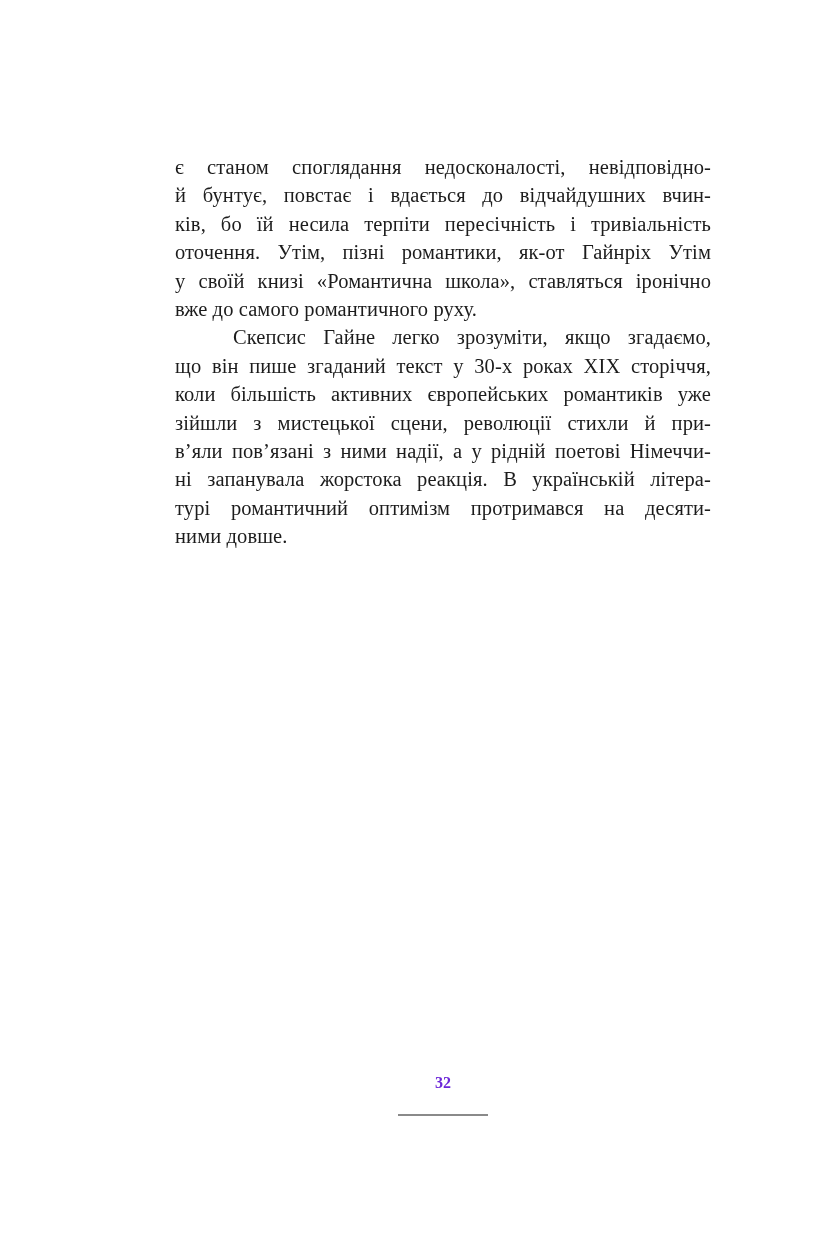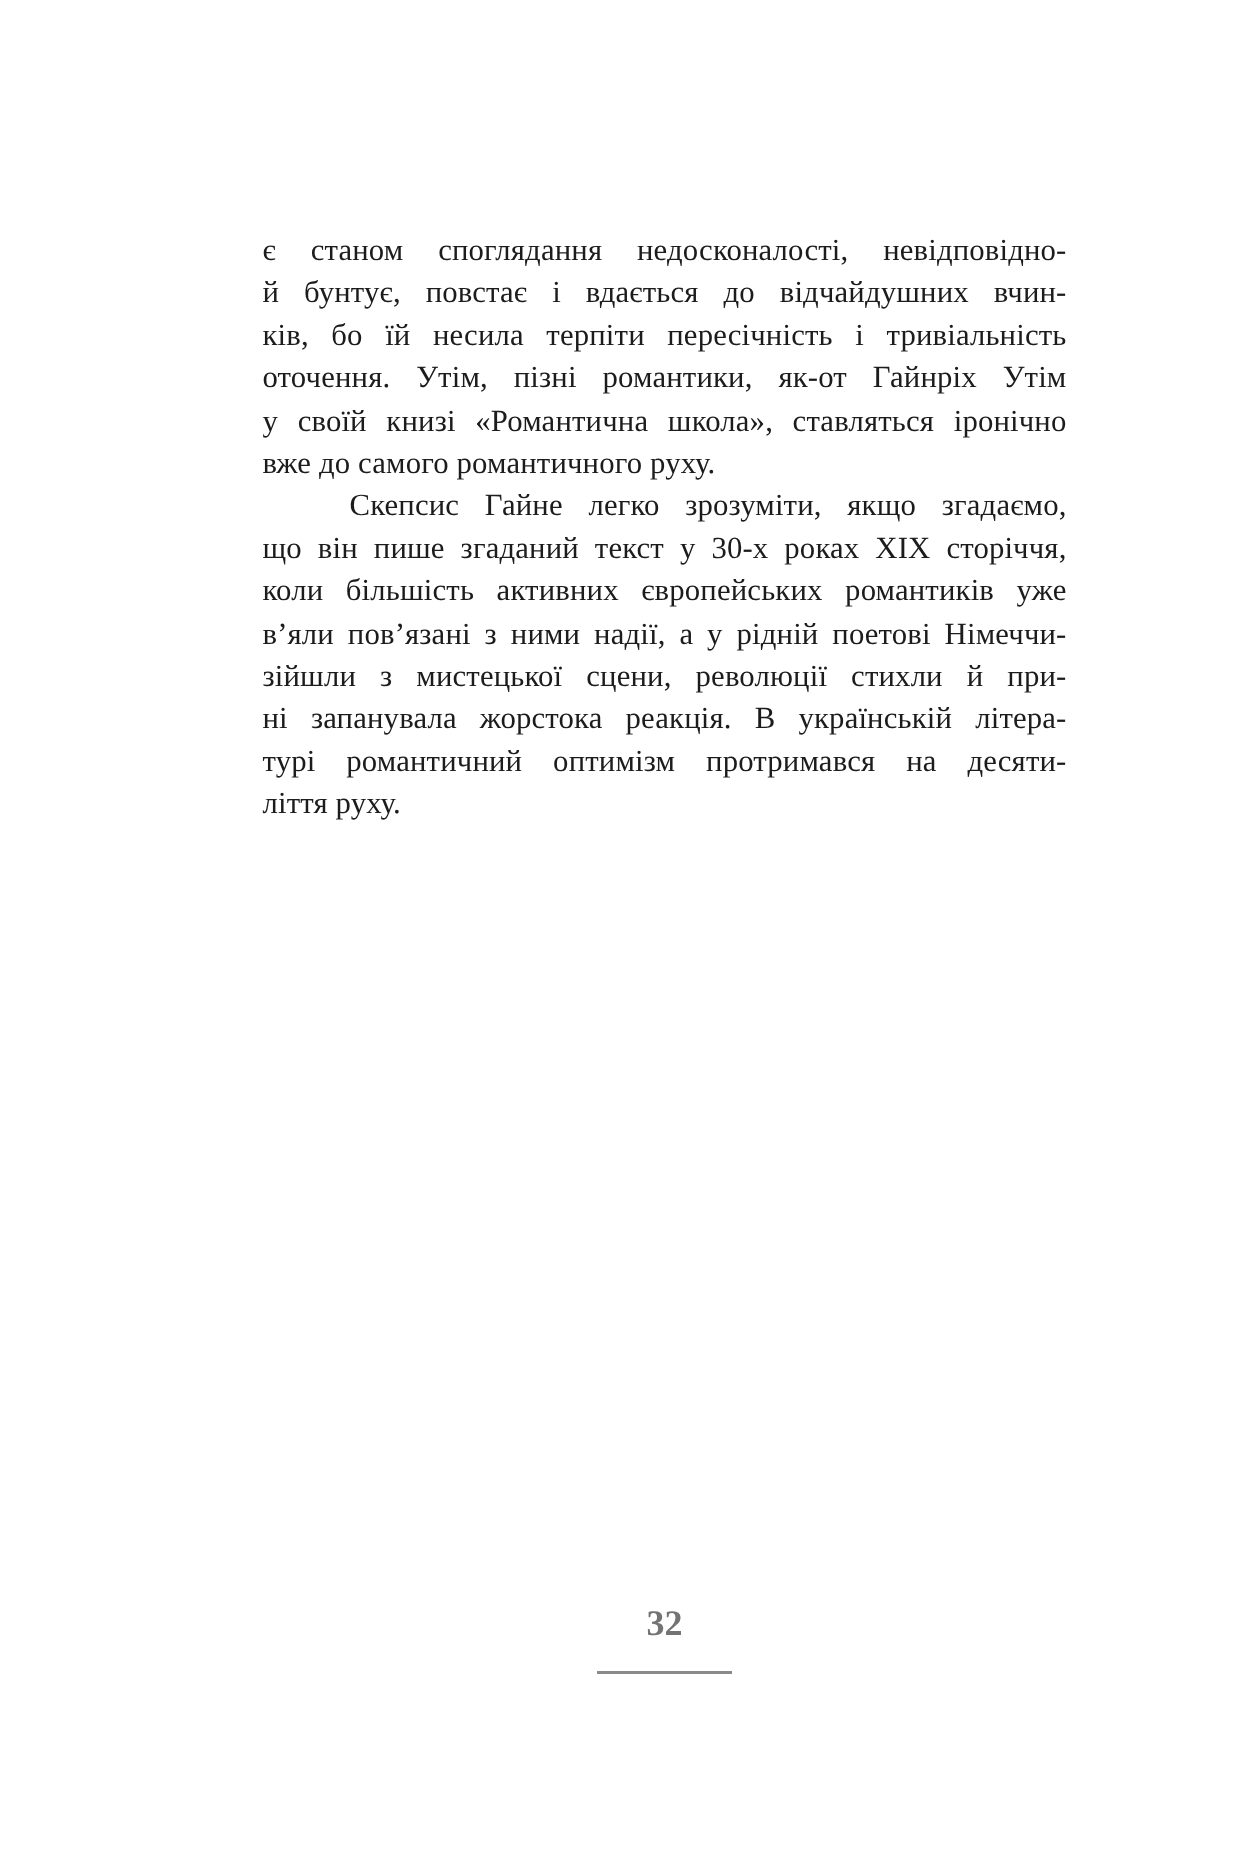--- a/index.html
+++ b/index.html
@@ -43,24 +43,24 @@
   }
   .footer {
     position: absolute;
     left: 175px;
     top: 1070px;
     width: 536px;
     text-align: center;
   }
   .page-number {
     display: block;
-    font-size: 24px;
+    font-size: 16px;
     font-weight: bold;
     line-height: 26px;
-    color: #737373;
+    color: #6d28d9;
   }
   .footer-rule {
     margin: 18px auto 0 auto;
     width: 90px;
     height: 2px;
     border: none;
   }
 </style>
 </head>
 <body>
@@ -75,25 +75,25 @@
       <div class="line">ків, бо їй несила терпіти пересічність і тривіальність</div>
       <div class="line">оточення. Утім, пізні романтики, як-от Гайнріх Утім</div>
       <div class="line">у своїй книзі «Романтична школа», ставляться іронічно</div>
       <div class="line last">вже до самого романтичного руху.</div>
     </div>
 
     <div class="paragraph">
       <div class="line indent">Скепсис Гайне легко зрозуміти, якщо згадаємо,</div>
       <div class="line">що він пише згаданий текст у 30-х роках XIX сторіччя,</div>
       <div class="line">коли більшість активних європейських романтиків уже</div>
+      <div class="line">зійшли з мистецької сцени, революції стихли й при-</div>
       <div class="line">в’яли пов’язані з ними надії, а у рідній поетові Німеччи-</div>
-      <div class="line">зійшли з мистецької сцени, революції стихли й при-</div>
       <div class="line">ні запанувала жорстока реакція. В українській літера-</div>
       <div class="line">турі романтичний оптимізм протримався на десяти-</div>
-      <div class="line last">ліття руху.</div>
+      <div class="line last">ними довше.</div>
     </div>
 
   </div>
 
   <div class="footer">
     <span class="page-number">32</span>
     <hr class="footer-rule" style="background: rgb(138, 138, 138);">
   </div>
 
 </div>

